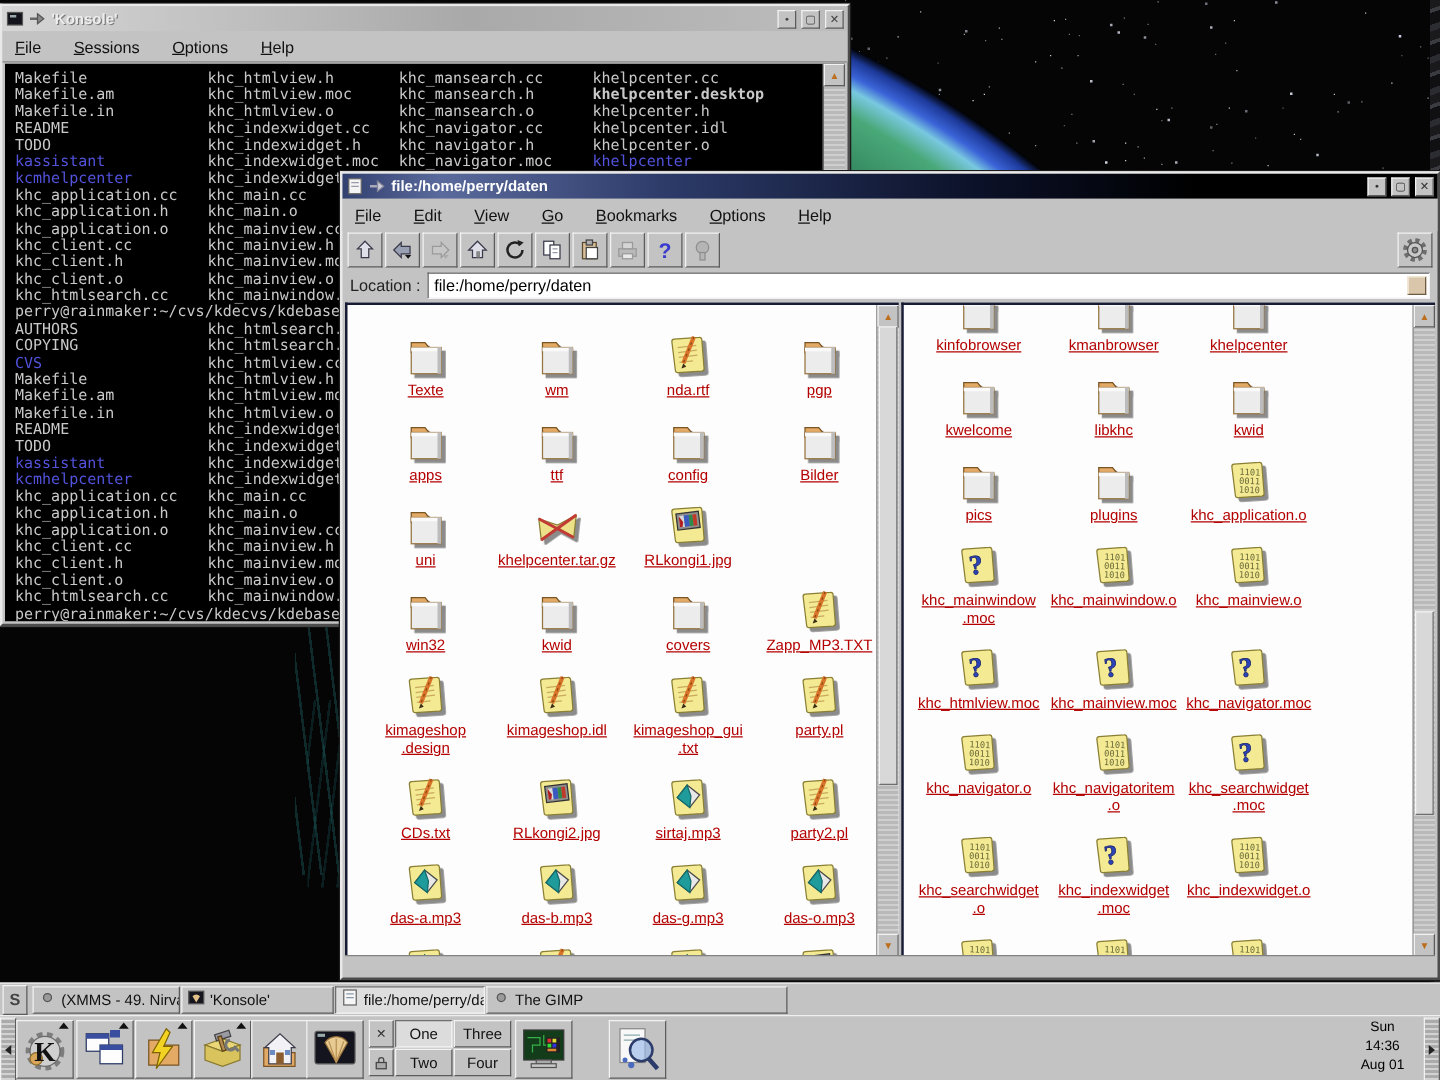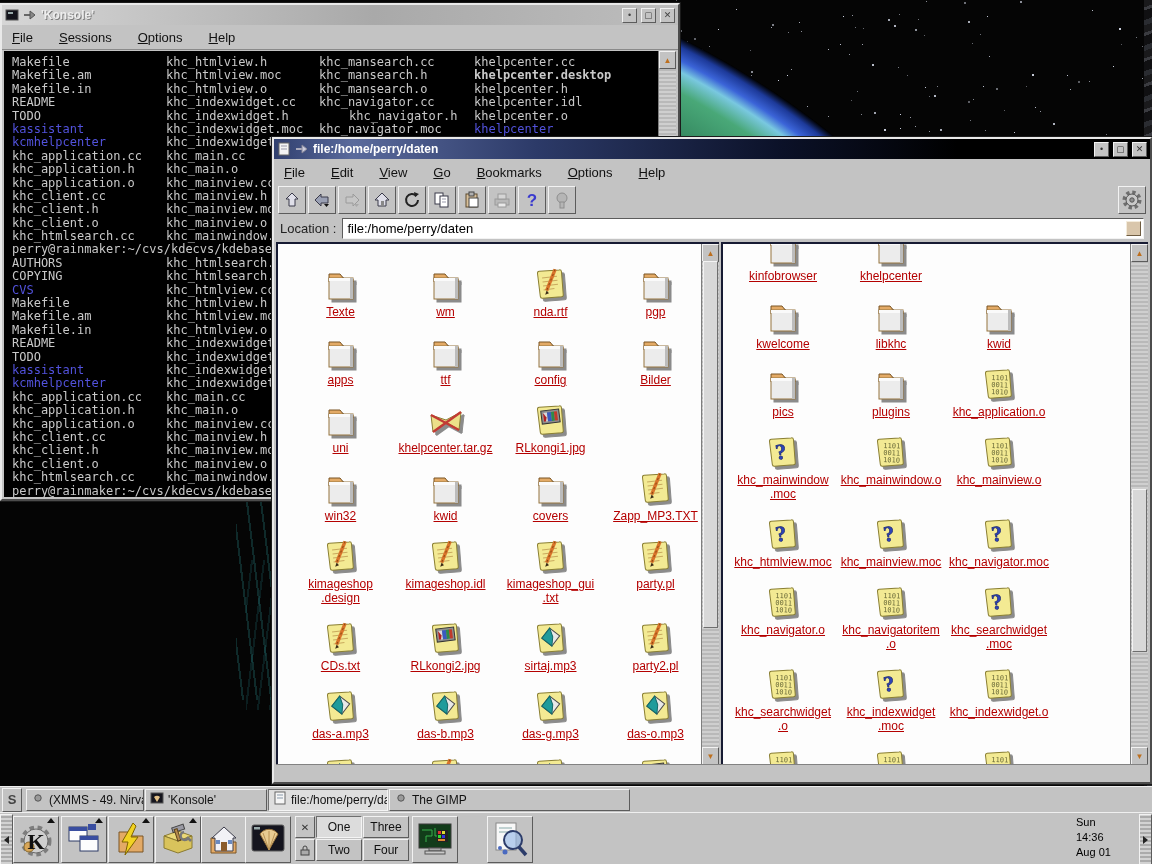--- a/index.html
+++ b/index.html
@@ -98,21 +98,21 @@
     background:repeating-linear-gradient(0deg,#d2d2d2 0 2px,#ababab 2px 4px);
     border:1px solid;border-color:#f2f2f2 #5c5c5c #5c5c5c #f2f2f2;
     display:flex;align-items:center;justify-content:center;}
   .tri-l{width:0;height:0;border-top:4px solid transparent;border-bottom:4px solid transparent;border-right:5px solid #222;}
   .tri-r{width:0;height:0;border-top:4px solid transparent;border-bottom:4px solid transparent;border-left:5px solid #222;}
   #pager{position:absolute;left:295px;top:3px;display:grid;
     grid-template-columns:20px 46px 46px;grid-template-rows:22px 22px;gap:1px;}
   .pgsmall{display:flex;align-items:center;justify-content:center;font-size:10px;color:#333;}
   .pgbtn{display:flex;align-items:center;justify-content:center;font-size:12px;color:#111;}
   .pgbtn.active{background:#dcdcdc;border-color:#6e6e6e #f4f4f4 #f4f4f4 #6e6e6e;}
-  #clock{position:absolute;right:16px;top:2px;width:60px;text-align:left;font-size:11px;
+  #clock{position:absolute;right:16px;top:2px;width:60px;text-align:center;font-size:11px;
          line-height:15px;color:#000;}
 </style>
 </head>
 <body>
 
 <div id="stage">
 
   <div id="stars">
       <div class="star" style="left: 158px; top: 80px; width: 1px; height: 1px; opacity: 0.992255;"></div>
       <div class="star" style="left: 280px; top: 128px; width: 1px; height: 1px; opacity: 0.949196;"></div>
@@ -291,21 +291,21 @@
           </div>
           <div class="tl">
             <span style="left: 0px;">README</span>
             <span style="left: 154px;">khc_indexwidget.cc</span>
             <span style="left: 307px;">khc_navigator.cc</span>
             <span style="left: 462px;">khelpcenter.idl</span>
           </div>
           <div class="tl">
             <span style="left: 0px;">TODO</span>
             <span style="left: 154px;">khc_indexwidget.h</span>
-            <span style="left: 307px; margin-left: 30px;">khc_navigator.h</span>
+            <span style="left: 307px;">khc_navigator.h</span>
             <span style="left: 462px;">khelpcenter.o</span>
           </div>
           <div class="tl">
             <span class="blue" style="left: 0px;">kassistant</span>
             <span style="left: 154px;">khc_indexwidget.moc</span>
             <span style="left: 307px;">khc_navigator.moc</span>
             <span class="blue" style="left: 462px;">khelpcenter</span>
           </div>
           <div class="tl">
             <span class="blue" style="left: 0px;">kcmhelpcenter</span>
@@ -988,20 +988,31 @@
               </div>
               <div class="pcell">
                 <div class="pic">
                   <svg width="38" height="36" viewBox="0 0 38 36">
       <path d="M7 5 h11 l4 5 h9 v3 H7 Z" fill="#e3aa66" stroke="#7a5524"></path>
       <rect x="7" y="9" width="24" height="21" fill="#ececec" stroke="#96743e"></rect>
       <path d="M7 9 h24 v3 H7 Z" fill="#fafafa" stroke="none"></path>
       <path d="M28 9 h3 v21 h-3 Z" fill="#bcbcbc" stroke="none"></path>
                   </svg>
                 </div>
+                <div class="plbl">kmanbrowser</div>
+              </div>
+              <div class="pcell">
+                <div class="pic">
+                  <svg width="38" height="36" viewBox="0 0 38 36">
+      <path d="M7 5 h11 l4 5 h9 v3 H7 Z" fill="#e3aa66" stroke="#7a5524"></path>
+      <rect x="7" y="9" width="24" height="21" fill="#ececec" stroke="#96743e"></rect>
+      <path d="M7 9 h24 v3 H7 Z" fill="#fafafa" stroke="none"></path>
+      <path d="M28 9 h3 v21 h-3 Z" fill="#bcbcbc" stroke="none"></path>
+                  </svg>
+                </div>
                 <div class="plbl">khelpcenter</div>
               </div>
             </div>
             <div class="prow">
               <div class="pcell">
                 <div class="pic">
                   <svg width="38" height="36" viewBox="0 0 38 36">
       <path d="M7 5 h11 l4 5 h9 v3 H7 Z" fill="#e3aa66" stroke="#7a5524"></path>
       <rect x="7" y="9" width="24" height="21" fill="#ececec" stroke="#96743e"></rect>
       <path d="M7 9 h24 v3 H7 Z" fill="#fafafa" stroke="none"></path>

